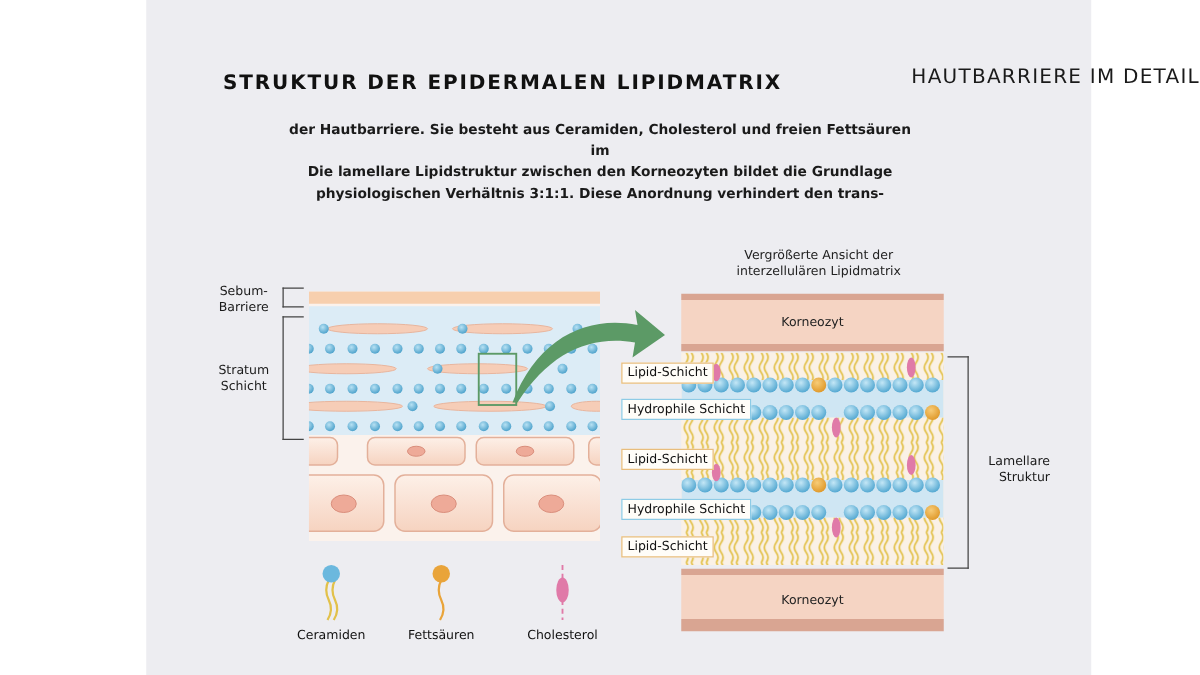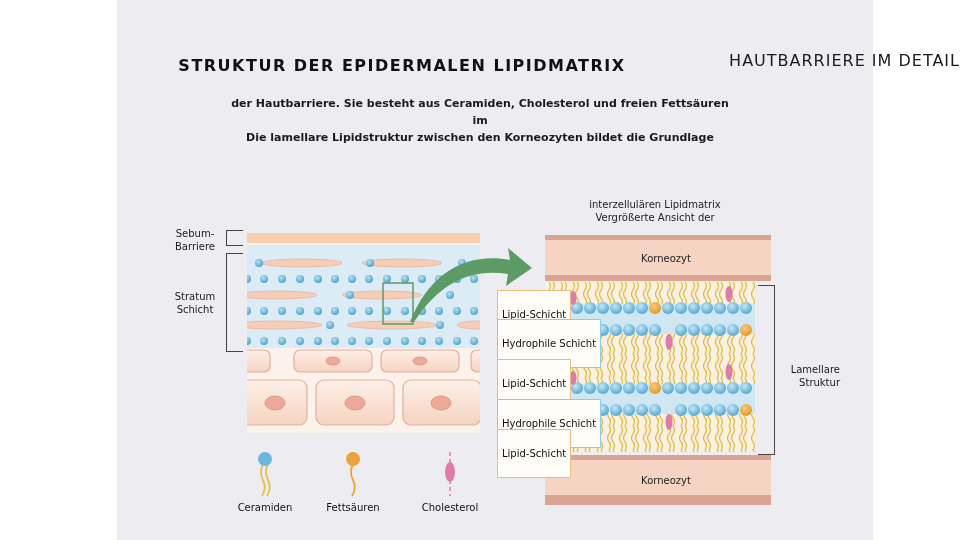--- a/index.html
+++ b/index.html
@@ -5,38 +5,39 @@
   html, body { margin:0; padding:0; }
   body { width:960px; height:540px; background:#ffffff; position:relative; overflow:hidden; font-family:"DejaVu Sans", sans-serif; color:#1a1a1a; }
   .panel { position:absolute; left:117px; top:0; width:756px; height:540px; background:#ededf1; }
   .title1 { position:absolute; left:0; width:960px; top:36px; text-align:right; font-size:16px; letter-spacing:1px; font-family:"DejaVu Sans", sans-serif; font-weight:normal; color:#1a1a1a;margin-top:15px; }
   .title2 { position:absolute; left:0; width:804px; top:56px; text-align:center; font-size:16px; letter-spacing:1.5px; font-weight:bold; color:#111; }
   .desc { position:absolute; left:230px; width:500px; top:95px; text-align:center; font-size:11px; line-height:17px; font-weight:bold; color:#1a1a1a; }
   .lbl { position:absolute; font-size:10px; line-height:13px; color:#1a1a1a; text-align:center; }
   .bracket { position:absolute; border:1.5px solid #444; }
   .lefts { position:absolute; left:247px; top:233px; width:233px; height:200px; overflow:hidden; }
   .caption { position:absolute; left:555px; width:200px; top:198px; font-size:10px; line-height:13px; text-align:center; color:#222; }
-  .korn { position:absolute; left:545px; width:210px; height:46px; background:linear-gradient(#d9a592 0 5px,#f5d4c3 5px 40px,#d9a592 40px); display:flex; align-items:center; justify-content:center; font-size:10px; color:#222;padding-left:16px; }
+  .korn { position:absolute; left:545px; width:210px; height:46px; background:linear-gradient(#d9a592 0 5px,#f5d4c3 5px 40px,#d9a592 40px); display:flex; align-items:center; justify-content:center; font-size:10px; color:#222; }
   .matrix { position:absolute; left:545px; top:282px; width:210px; height:170px; background:#faf1e6; overflow:hidden; }
-  .tag { position:absolute; left:497px; font-size:10px; background:#fffdf8; padding:17px 4px; line-height:13px; color:#111; }
+  .tag { position:absolute; left:497px; font-size:10px; background:#fffdf8; padding:1px 4px; line-height:13px; color:#111; }
   .tag.lipid { border:1.5px solid #e8bd7d; }
   .tag.hydro { border:1.5px solid #8ecbe6; }
   .legend-item { position:absolute; text-align:center; font-size:10px; color:#111; width:80px; }
 </style>
 </head>
 <body>
 
 <div class="panel"></div>
 
 <div class="title1">HAUTBARRIERE IM DETAIL</div>
 <div class="title2">STRUKTUR DER EPIDERMALEN LIPIDMATRIX</div>
 
 <div class="desc">
   <div>der Hautbarriere. Sie besteht aus Ceramiden, Cholesterol und freien Fettsäuren im</div>
   <div>Die lamellare Lipidstruktur zwischen den Korneozyten bildet die Grundlage</div>
+  <div>physiologischen Verhältnis 3:1:1. Diese Anordnung verhindert den trans-</div>
 </div>
 
 <div class="lbl" style="left:165px; top:227px; width:60px;">
   <div>Sebum-</div>
   <div>Barriere</div>
 </div>
 <div class="bracket" style="left:226px; top:230px; width:16px; height:14px; border-right:none;"></div>
 
 <div class="lbl" style="left:165px; top:290px; width:60px;">
   <div>Stratum</div>
@@ -141,22 +142,22 @@
 
     <rect x="136" y="50" width="30" height="41" fill="none" stroke="#5c9a66" stroke-width="1.5"></rect>
   </svg>
 </div>
 
 <svg style="position:absolute; left:400px; top:240px;" width="140" height="90">
   <path d="M10 82 C 30 30, 70 12, 110 20 L 108 8 L 132 28 L 106 46 L 108 34 C 72 28, 40 42, 14 82 Z" fill="#5c9a66"></path>
 </svg>
 
 <div class="caption">
+  <div>Vergrößerte Ansicht der</div>
   <div>interzellulären Lipidmatrix</div>
-  <div>Vergrößerte Ansicht der</div>
 </div>
 
 <div class="korn" style="top:235px;">
   <span>Korneozyt</span>
 </div>
 
 <div class="matrix">
   <svg width="210" height="170" viewBox="0 0 210 170">
     <defs>
       <radialGradient id="hb" cx="40%" cy="35%" r="65%">

